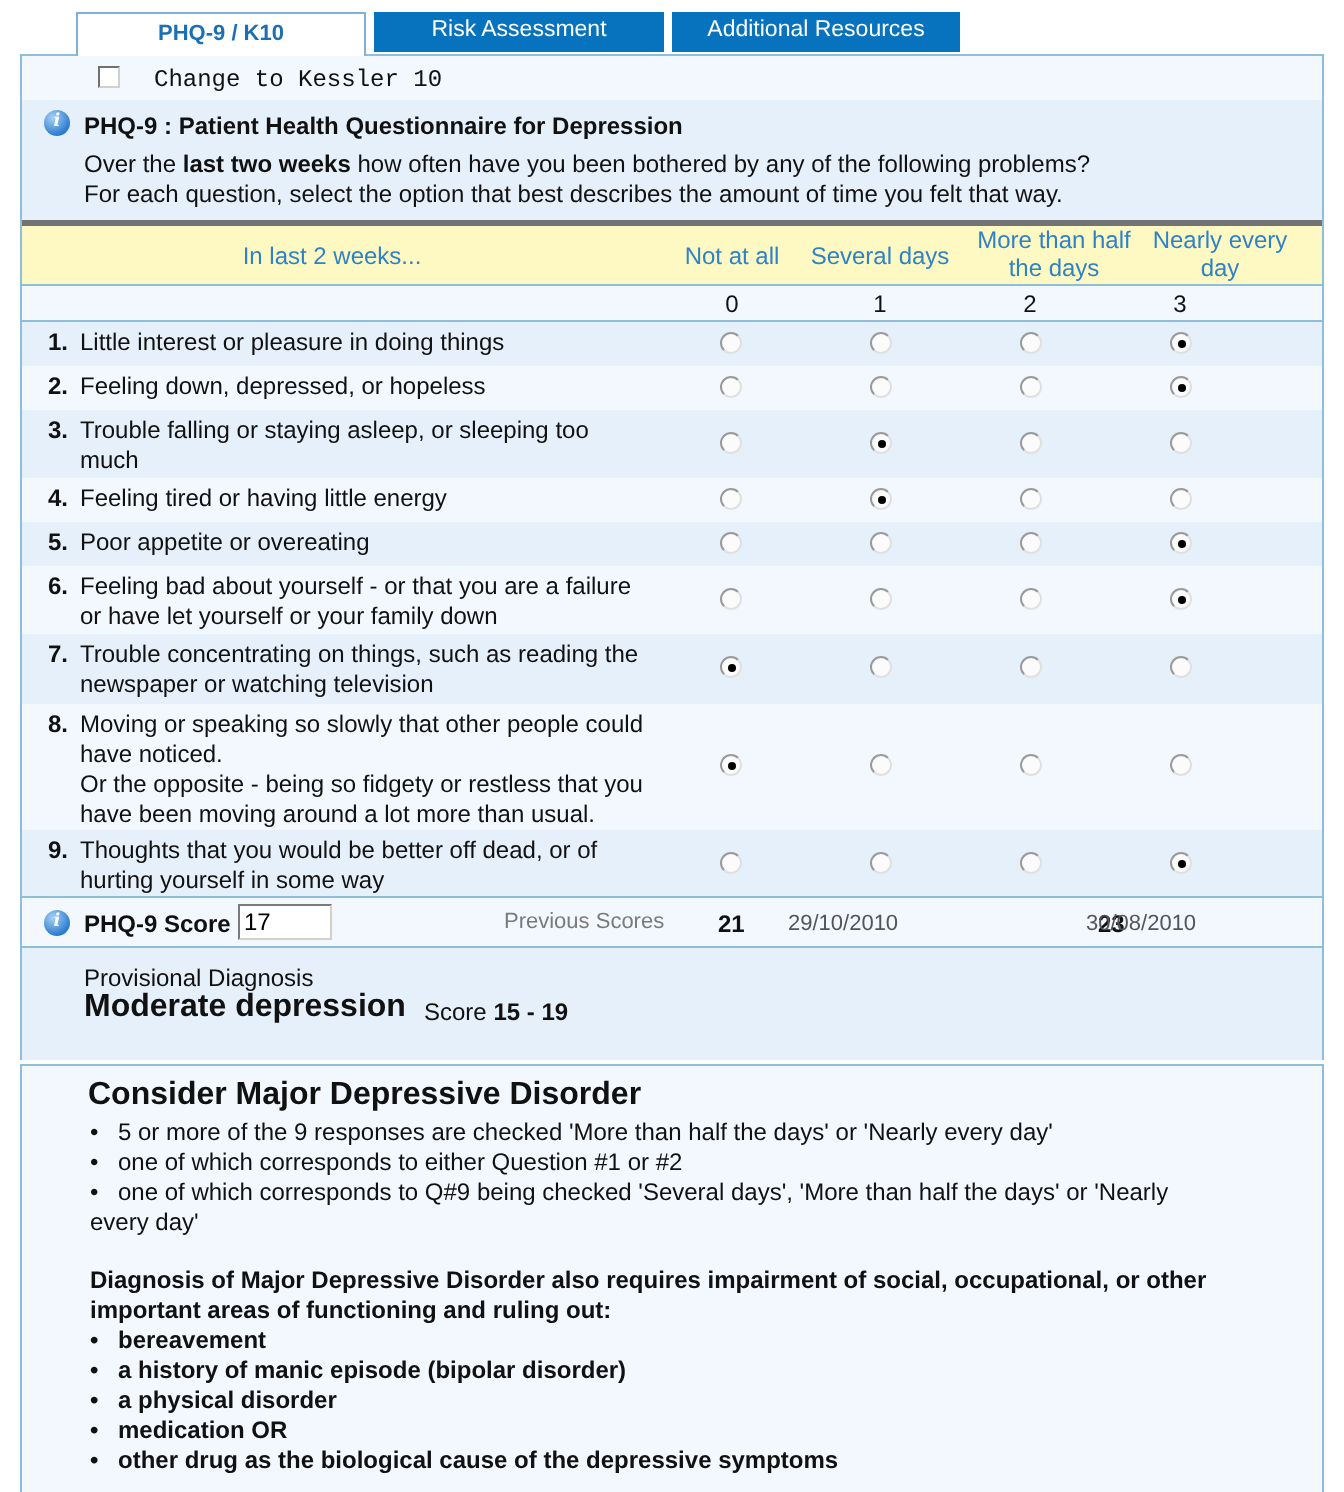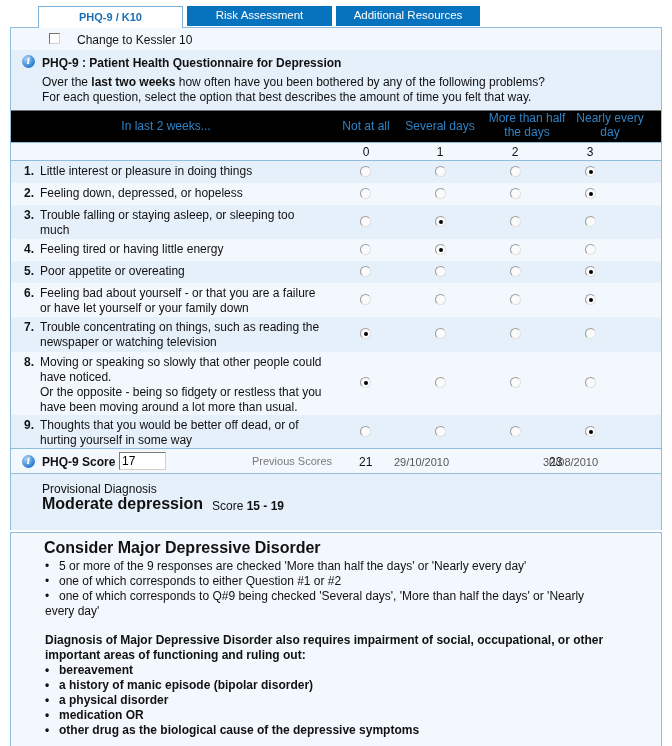--- a/index.html
+++ b/index.html
@@ -19,39 +19,39 @@
     background: #ffffff; color: #1a6fb5; font-weight: bold; height: 22px;
     border: 1px solid #7fb1d9; border-bottom: none; line-height: 20px;
     position: relative; z-index: 2; font-size: 11px;
   }
   
   .panel {
     position: absolute; left: 10px; top: 27px; width: 652px; height: 503px;
     border: 1px solid #8fbddd; background: #f3f8fe;
   }
   .row { position: absolute; left: 0; width: 650px; }
-  .kessler { top: 0; height: 22px; background: #f3f8fe; }
+  .kessler { top: 0; height: 22px; background: #f3f8fe; font-family: Liberation Mono, monospace; }
   .chk {
     position: absolute; left: 38px; top: 5px; width: 11px; height: 11px;
     border: 1px solid #707070; background: #fff; border-right-color: #d4d0c8; border-bottom-color: #d4d0c8;
   }
   .kessler-label { position: absolute; left: 66px; top: 5px; font-size: 12px; }
 
   .info-block { top: 22px; height: 60px; background: #e6f0fb; }
   .info-icon {
     position: absolute; width: 13px; height: 13px; border-radius: 50%;
     background: radial-gradient(circle at 35% 30%, #a8d0f5, #2e7dd0 70%);
     color: #fff; font-size: 9px; font-weight: bold; font-style: italic;
     text-align: center; line-height: 13px; font-family: "DejaVu Serif", serif;
   }
   .info-title { position: absolute; left: 31px; top: 6px; font-weight: bold; font-size: 12px; }
   .info-text { position: absolute; left: 31px; top: 25px; font-size: 12px; line-height: 15px; }
   .info-text b { font-weight: bold; }
 
-  .hdr { top: 82px; height: 32px; background: #000000; border-top: 1px solid #737373; color: #2e83c6; }
+  .hdr { top: 82px; height: 32px; background: #fef9c3; border-top: 3px solid #737373; color: #2e83c6; }
   .hdr-cell { position: absolute; text-align: center; font-size: 12px; line-height: 14px; }
   .nums { top: 114px; height: 18px; background: #f3f8fe; border-top: 1px solid #8fbddd; }
   .num { position: absolute; top: 2px; font-size: 12px; width: 20px; text-align: center; }
   .q-divider { top: 132px; height: 0; border-top: 1px solid #8fbddd; }
 
   .qrow { background: #e6f0fb; }
   .qrow.alt { background: #f3f8fe; }
   .qtext { position: absolute; left: 13px; top: 3px; width: 300px; font-size: 12px; line-height: 15px; }
   .qtext .n { position: absolute; left: 0; top: 0; font-weight: bold; }
   .qtext .t { display: block; margin-left: 16px; }
@@ -66,21 +66,21 @@
   }
 
   .score-row { top: 420px; height: 25px; background: #f3f8fe; border-top: 1px solid #8fbddd; }
   .score-label { position: absolute; left: 31px; top: 6px; font-weight: bold; font-size: 12px; }
   .score-input {
     position: absolute; left: 108px; top: 3px; width: 47px; height: 18px;
     border: 1px solid #7a7a7a; border-right-color: #d4d0c8; border-bottom-color: #d4d0c8;
     font-family: "Liberation Sans", sans-serif; font-size: 12px; padding: 1px 2px; background: #fff;
   }
   .prev-label { position: absolute; left: 241px; top: 6px; font-size: 11px; color: #7a7a7a; }
-  .prev-score { position: absolute; top: 6px; font-weight: normal; font-size: 12px; }
+  .prev-score { position: absolute; top: 6px; font-weight: bold; font-size: 12px; }
   .prev-date { position: absolute; top: 7px; font-size: 11px; color: #555; }
 
   .diag { top: 445px; height: 57px; background: #e6f0fb; border-top: 1px solid #8fbddd; }
   .diag-label { position: absolute; left: 31px; top: 8px; font-size: 12px; }
   .diag-value { position: absolute; left: 31px; top: 21px; font-size: 16px; font-weight: bold; }
   .diag-range { position: absolute; left: 201px; top: 25px; font-size: 12px; }
   .diag-range b { font-weight: bold; }
 
   
   .consider {

